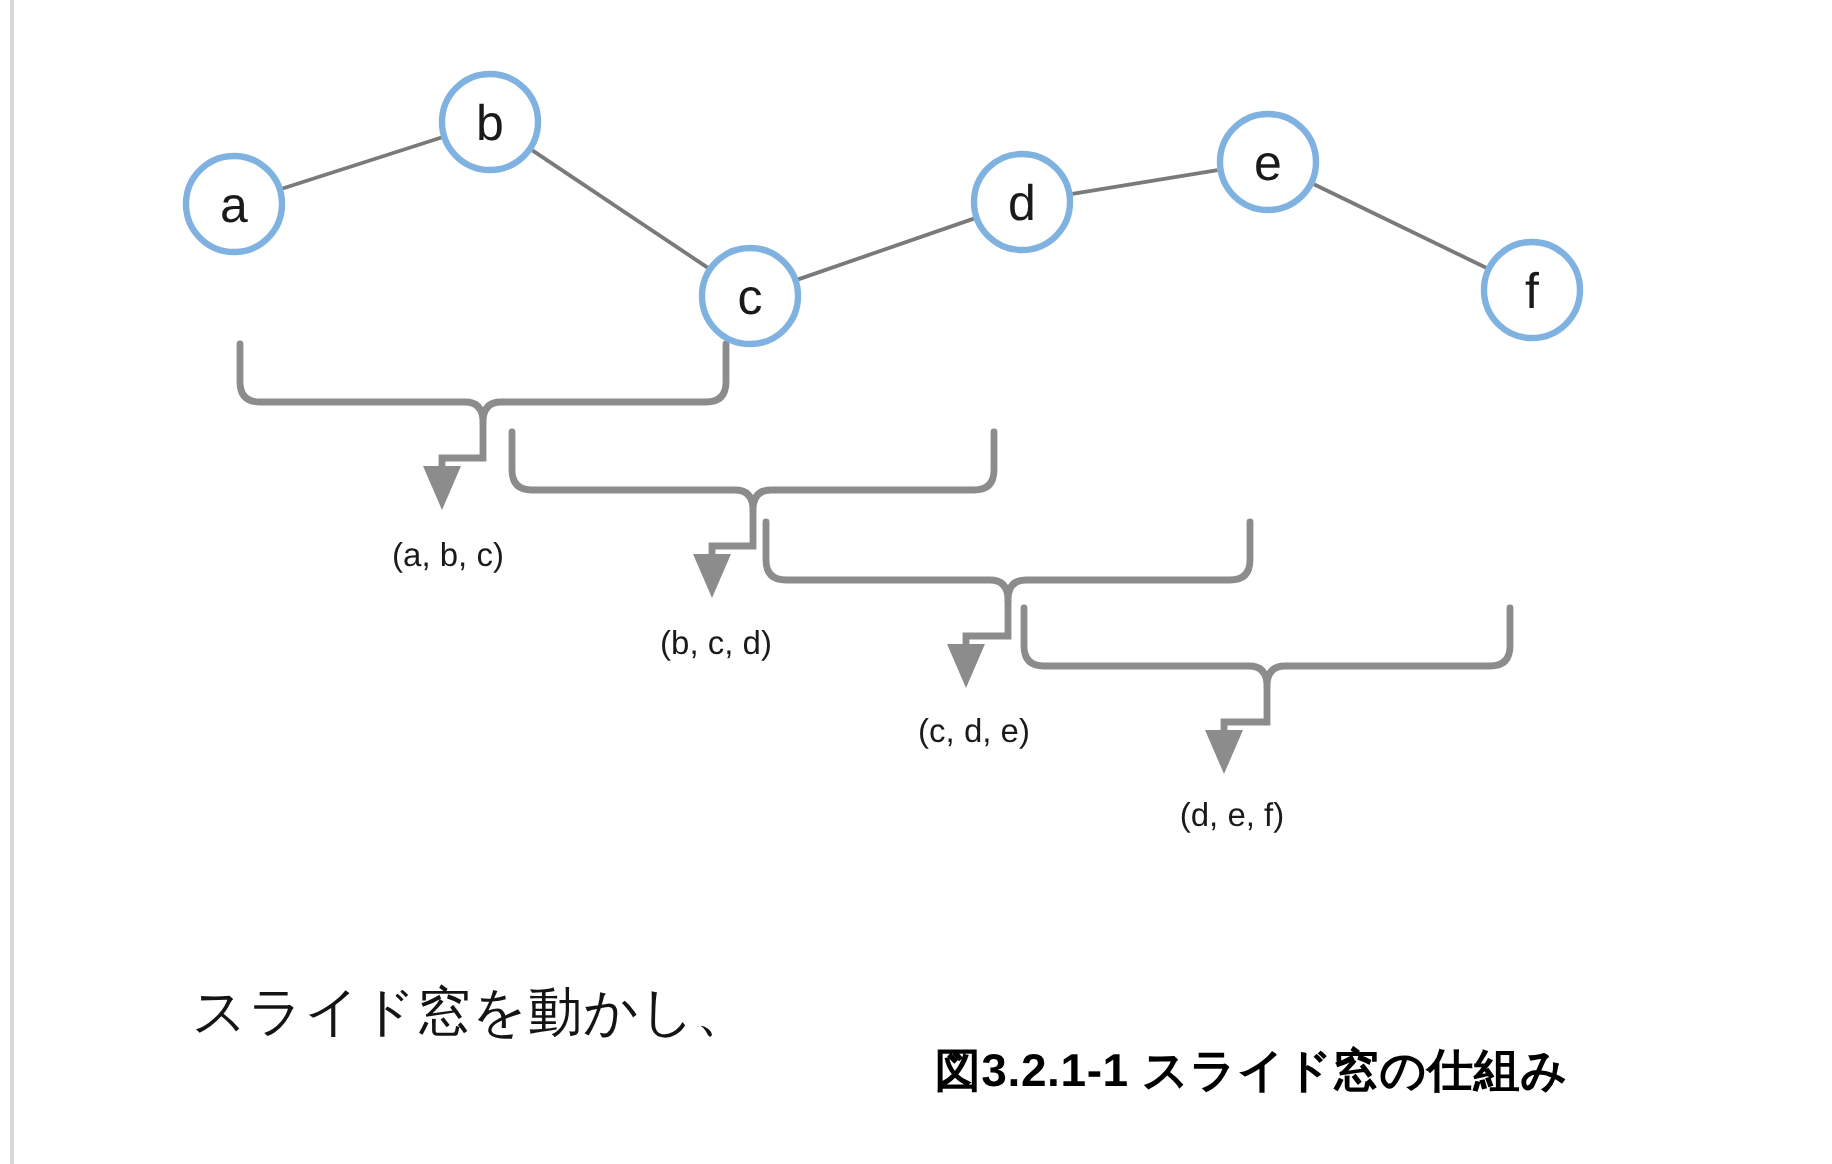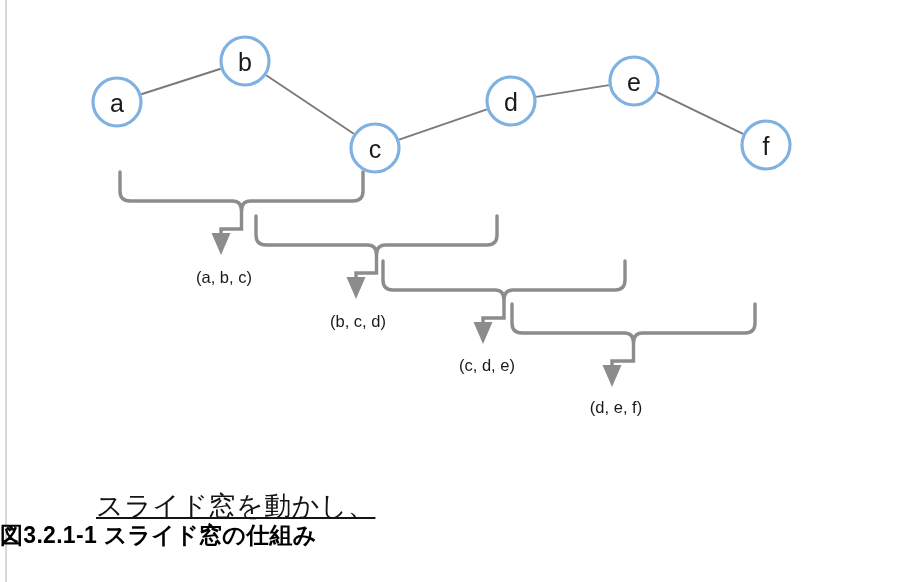--- a/index.html
+++ b/index.html
@@ -75,27 +75,27 @@
   }
   .jp-note {
     position: absolute;
     font-family: "Liberation Sans", "DejaVu Sans", sans-serif;
     font-size: 27px;
     color: #141414;
     line-height: 1.32;
     white-space: pre;
     letter-spacing: 0.5px;
   }
-  .jp-note .line1 { display: block; padding-left: 36px; text-decoration: underline; }
+  .jp-note .line1 { display: block; padding-left: 36px; }
   #caption {
     position: absolute;
     left: 0;
     top: 520px;
     width: 784px;
-    text-align: left;
+    text-align: right;
     font-family: "Liberation Sans", "DejaVu Sans", sans-serif;
     font-size: 23px;
     font-weight: bold;
     color: #000000;
     letter-spacing: 0.3px;
   }
 </style>
 </head>
 <body>
 

